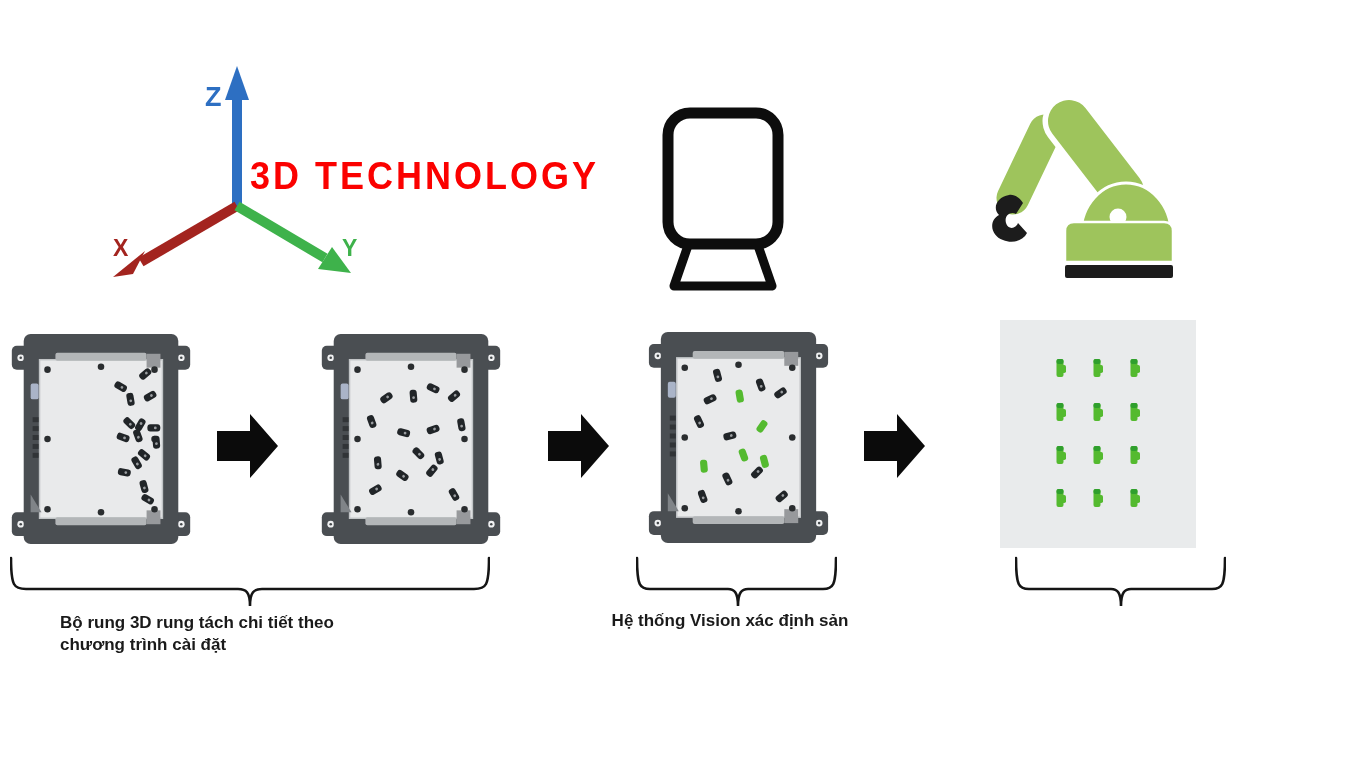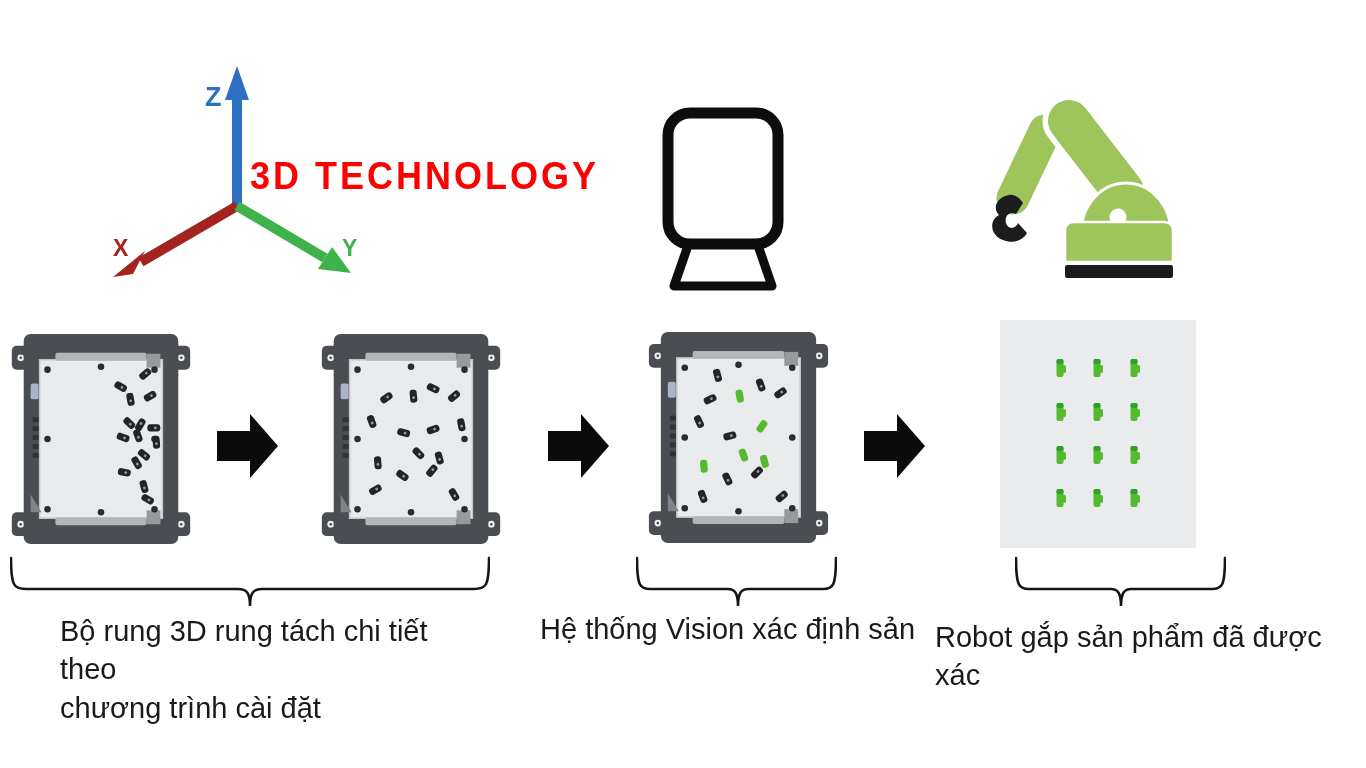--- a/index.html
+++ b/index.html
@@ -9,25 +9,25 @@
     font-family:"Liberation Sans", sans-serif;
   }
   .abs{position:absolute;}
   #title{
     left:250px;top:154px;
     font-size:36px;font-weight:800;letter-spacing:3px;
     transform:scaleY(1.06);transform-origin:top left;
     white-space:nowrap;
   }
   .caption{
-    font-size:29px;line-height:1.32;color:#1a1a1a;
+    font-size:17px;line-height:1.32;color:#1a1a1a;font-weight:bold;
   }
   .caption span{display:block;}
   #caption-1{left:60px;top:612px;width:420px;}
-  #caption-2{left:540px;top:610px;width:380px;}
+  #caption-2{left:540px;top:610px;width:380px;text-align:center;}
   #caption-3{left:935px;top:618px;width:432px;}
   svg{display:block;}
 </style>
 </head>
 <body>
 
 <svg class="abs" id="axis-svg" style="left:95px;top:58px;" width="275" height="235" viewBox="0 0 275 235">
   <line x1="142" y1="148" x2="142" y2="36" stroke-width="10" stroke="#2d6fc2"></line>
   <polygon points="142,8 130,42 154,42" fill="#2d6fc2"></polygon>
   <line x1="142" y1="148" x2="46" y2="204" stroke-width="10" stroke="#a3241f"></line>
@@ -405,14 +405,13 @@
 </svg>
 
 <div class="abs caption" id="caption-1" style="color: rgb(26, 26, 26);">
   <span>Bộ rung 3D rung tách chi tiết theo</span>
   <span>chương trình cài đặt</span>
 </div>
 <div class="abs caption" id="caption-2" style="color: rgb(26, 26, 26);">
   <span>Hệ thống Vision xác định sản</span>
 </div>
 <div class="abs caption" id="caption-3" style="color: rgb(26, 26, 26);">
-  <span>Robot gắp sản phẩm đã được xác</span>
 </div>
 
 </body></html>

